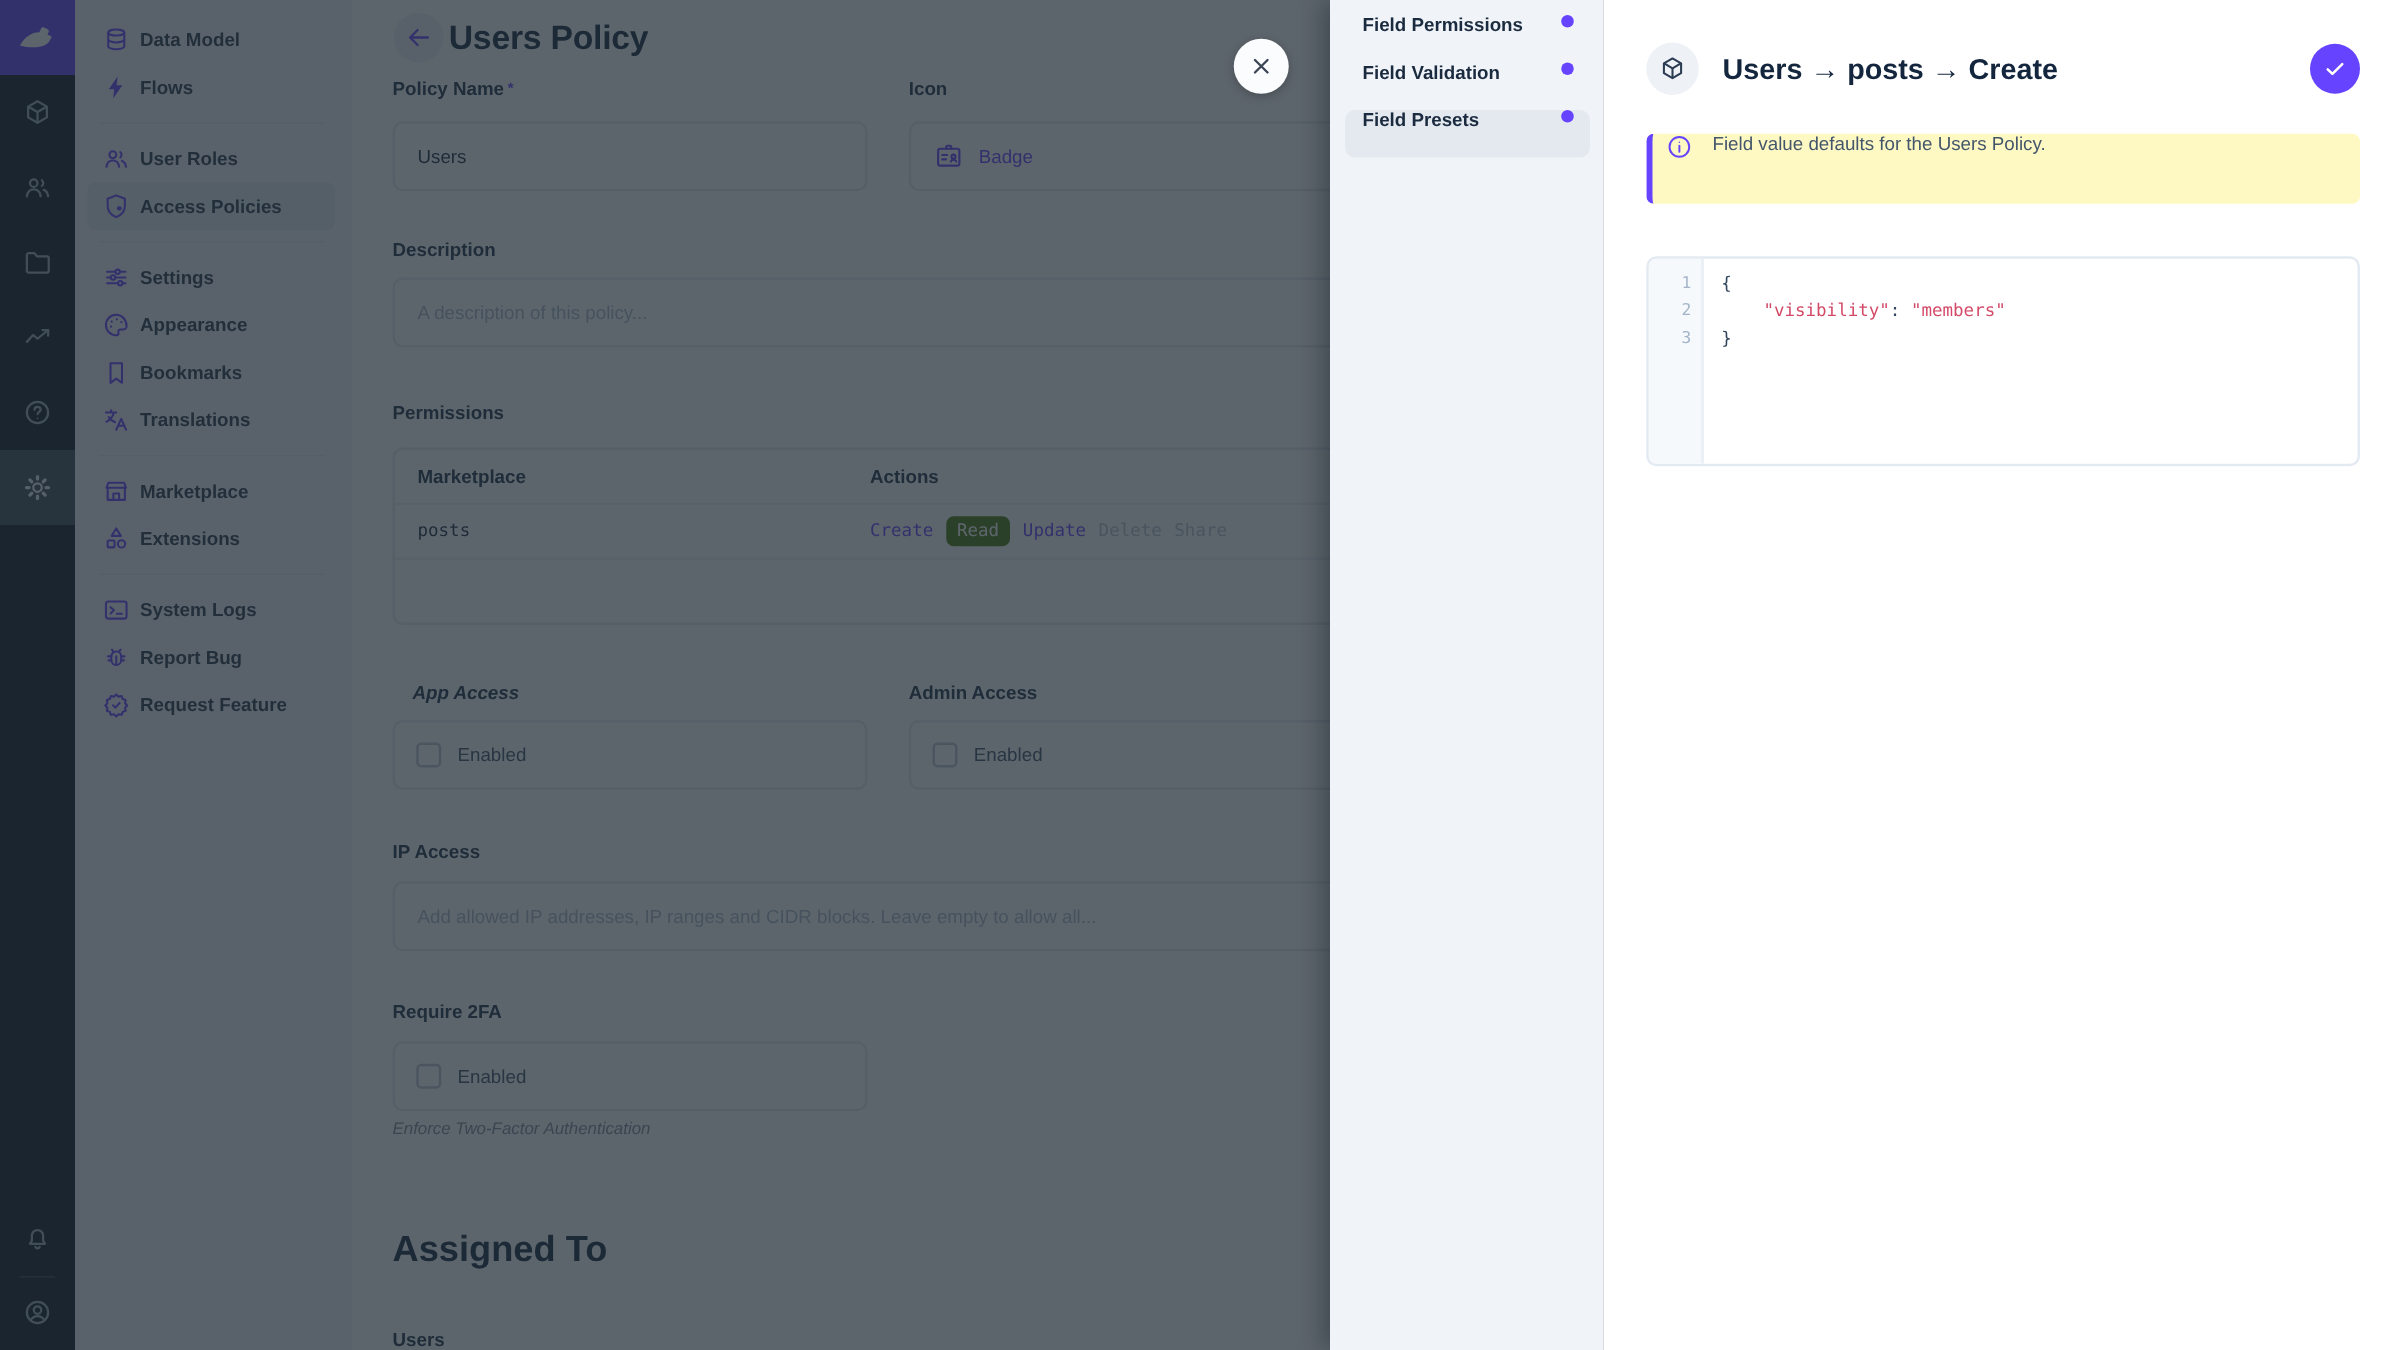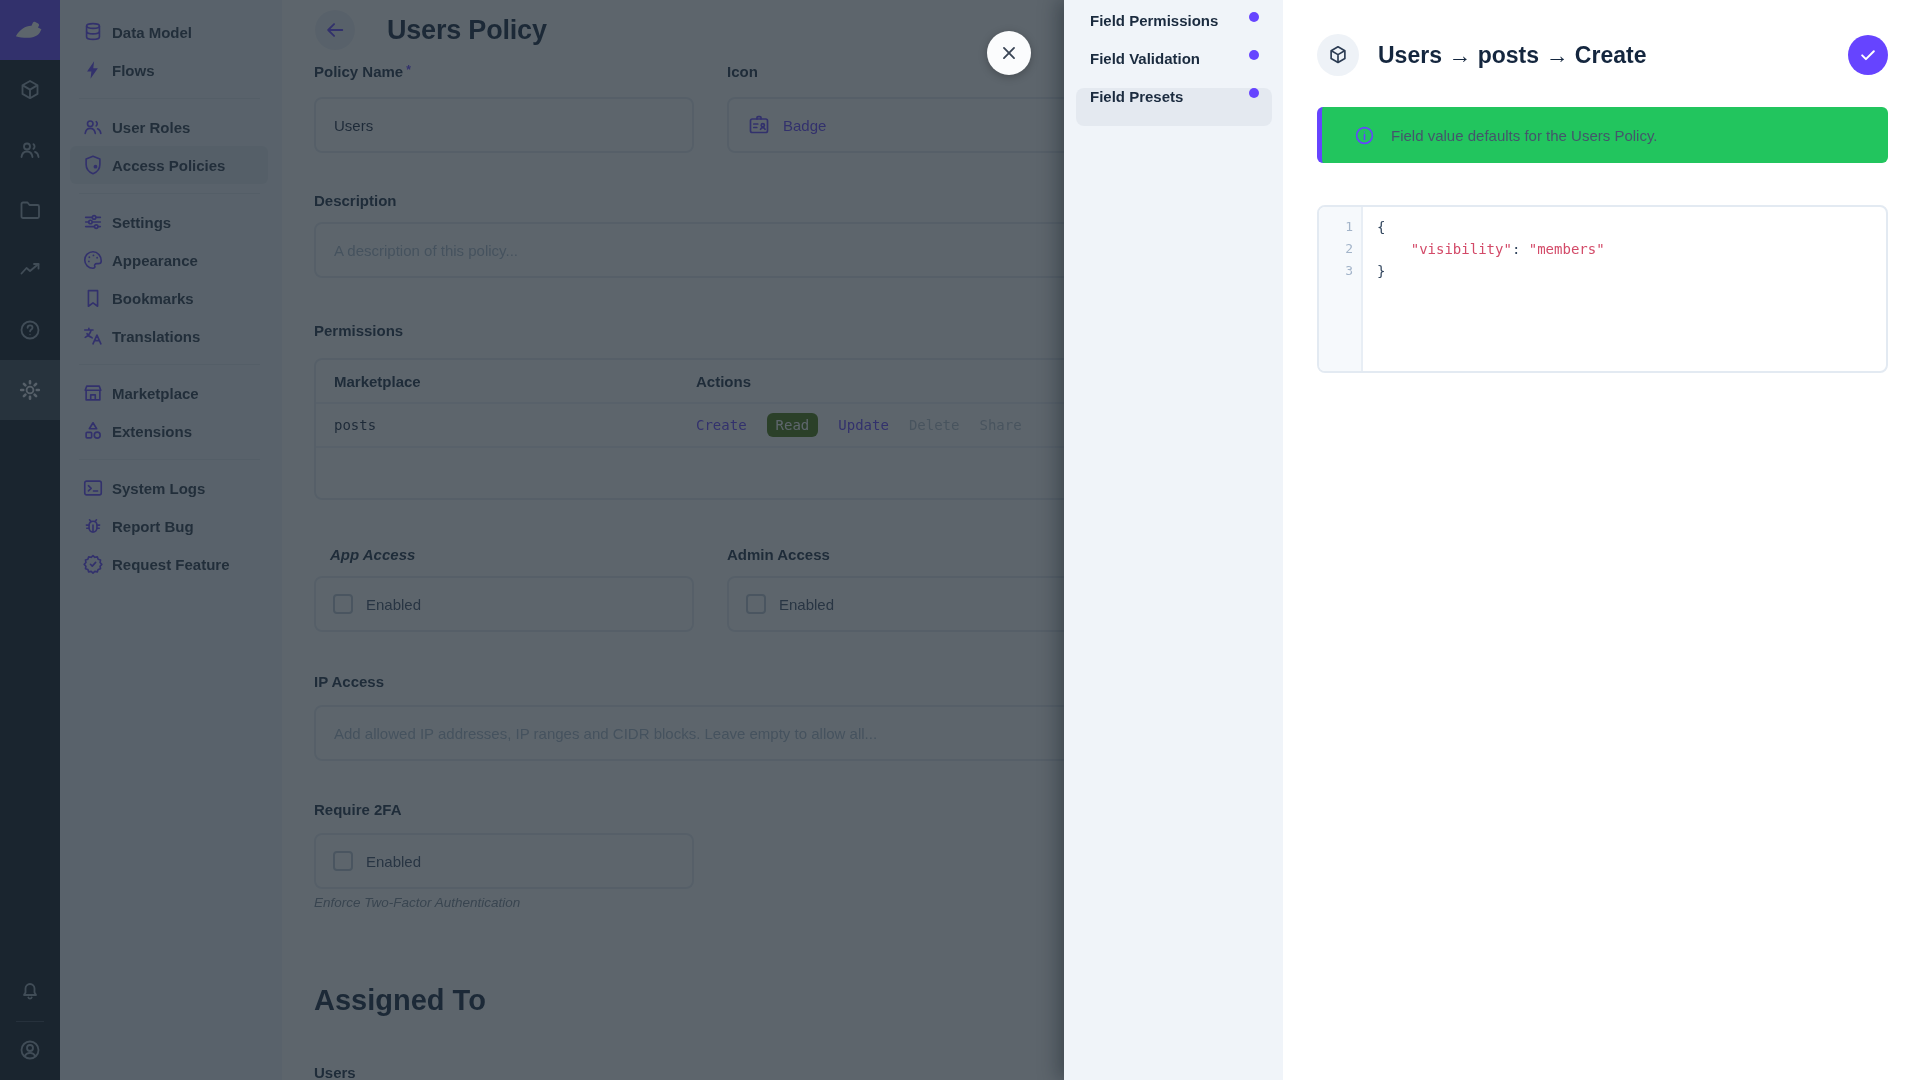--- a/index.html
+++ b/index.html
@@ -27,35 +27,35 @@
   .sb-item { height:38px; margin:0 14px 0 10px; padding-left:12px; border-radius:6px; display:flex; align-items:center; gap:8px; cursor:pointer; }
   .sb-item.active { background:#e2e8f0; }
   .sb-item svg { width:22px; height:22px; color:#6644ff; flex:none; }
   .sb-item .lbl { font-size:15px; font-weight:700; color:#2b3b4e; white-space:nowrap; }
   .sb-divider { height:1px; background:#dfe5ec; margin:9px 22px 9px 19px; }
 
   
   .main { position:absolute; left:282px; top:0; width:1638px; height:1080px; background:#ffffff; z-index:0; }
   .back-btn { position:absolute; left:33px; top:10px; width:40px; height:40px; border-radius:50%; background:#eef1f6; display:flex; align-items:center; justify-content:center; color:#6644ff; cursor:pointer; }
   .back-btn svg { width:22px; height:22px; }
-  .page-title { position:absolute; left:105px; top:15px; font-size:27px; font-weight:bold; color:#172940; letter-spacing:-0.2px; }
+  .page-title { position:absolute; left:77px; top:15px; font-size:27px; font-weight:bold; color:#172940; letter-spacing:-0.2px; }
   .f-label { position:absolute; font-size:15px; font-weight:bold; color:#203349; }
   .f-label .req { color:#6644ff; font-size:12px; vertical-align:top; margin-left:3px; }
   .f-input { position:absolute; height:56px; border:2px solid #e4eaf1; border-radius:8px; background:#fff; display:flex; align-items:center; padding:0 18px; font-size:15px; color:#1c2b44; }
   .placeholder { color:#a9bacb; }
   .icon-value { display:flex; align-items:center; gap:12px; color:#6644ff; font-weight:500; }
   .icon-value svg { width:24px; height:24px; }
 
   .perm-table { position:absolute; left:32px; top:358px; width:793px; height:142px; border:2px solid #e4eaf1; border-radius:8px; background:#fff; }
   .perm-head { height:44px; display:flex; align-items:center; border-bottom:2px solid #edf1f6; }
   .perm-head .ph { font-size:15px; font-weight:bold; color:#203349; }
   .ph-collection { padding-left:18px; width:380px; }
   .perm-row { height:44px; display:flex; align-items:center; border-bottom:2px solid #edf1f6; font-size:14px; }
   .perm-row .coll { padding-left:18px; width:380px; color:#1c2b44; }
-  .acts { display:flex; align-items:center; gap:20px; }
+  .acts { display:flex; align-items:center; gap:10px; }
   .act { cursor:pointer; }
   .act.custom { color:#6644ff; }
   .act.none { color:#b4c0cd; }
   .act.full { background:#4d7c0f; color:#ffffff; padding:4px 9px; border-radius:6px; }
   .perm-add { height:48px; display:flex; align-items:center; padding-left:18px; gap:8px; color:#a9bacb; font-size:15px; cursor:pointer; }
   .perm-add svg { width:18px; height:18px; }
 
   .chk-box { position:absolute; height:56px; border:2px solid #e4eaf1; border-radius:8px; background:#fff; display:flex; align-items:center; padding:0 17px; gap:13px; }
   .chk { width:20px; height:20px; border:2px solid #b9c6d2; border-radius:4px; background:#fff; cursor:pointer; flex:none; }
   .chk-lbl { font-size:15px; color:#42526b; }
@@ -75,21 +75,21 @@
   .d-tab .lbl { font-size:15px; font-weight:bold; color:#1b2b3f; }
   .d-dot { width:10px; height:10px; border-radius:50%; background:#6644ff; flex:none; }
   .drawer-main { flex:1; background:#ffffff; padding:0 32px 0 34px; }
   .d-header { margin-top:34px; height:42px; display:flex; align-items:center; }
   .d-hicon { width:42px; height:42px; border-radius:50%; background:#eef2f7; display:flex; align-items:center; justify-content:center; color:#2b3b52; flex:none; }
   .d-hicon svg { width:22px; height:22px; }
   .d-title { margin-left:19px; font-size:23px; font-weight:bold; color:#14263e; }
   .d-spacer { flex:1; }
   .d-save { width:40px; height:40px; border-radius:50%; background:#6644ff; display:flex; align-items:center; justify-content:center; color:#fff; cursor:pointer; flex:none; }
   .d-save svg { width:20px; height:20px; }
-  .d-notice { margin-top:31px; height:56px; background:#22c55e; border-left:5px solid #6644ff; border-radius:6px; display:flex; align-items:center; padding-left:32px; gap:16px; }
+  .d-notice { margin-top:31px; height:56px; background:#fef9c3; border-left:5px solid #6644ff; border-radius:6px; display:flex; padding-left:11px; gap:16px; }
   .d-notice svg { width:21px; height:21px; color:#6644ff; flex:none; }
   .d-notice .txt { font-size:15px; color:#44566b; }
   .editor { margin-top:42px; height:168px; border:2px solid #e3eaf2; border-radius:8px; display:flex; overflow:hidden; background:#fff; }
   .ed-gutter { width:44px; background:#f6f9fc; border-right:2px solid #e8eef5; padding:9px 8px 0 0; flex:none; }
   .ed-gutter .ln { font-family:"DejaVu Sans Mono", monospace; font-size:13px; line-height:22px; color:#a3b4c9; text-align:right; }
   .ed-code { padding:9px 0 0 14px; font-family:"DejaVu Sans Mono", monospace; font-size:14px; line-height:22px; white-space:pre; color:#32465e; }
   .ed-code .str { color:#d34a68; }
 </style>
 </head>
 <body>

